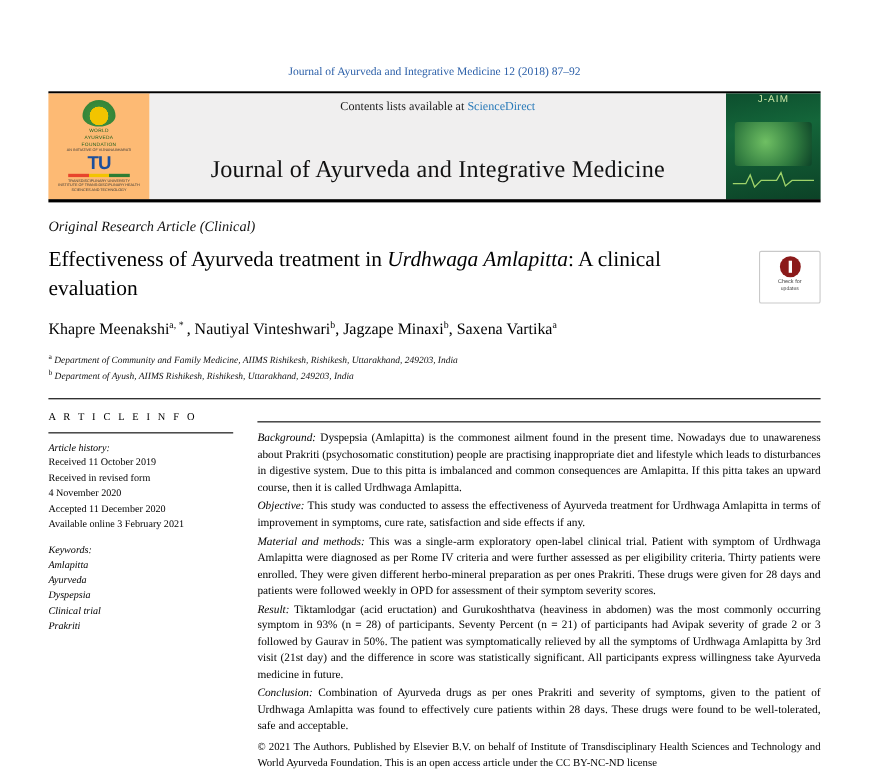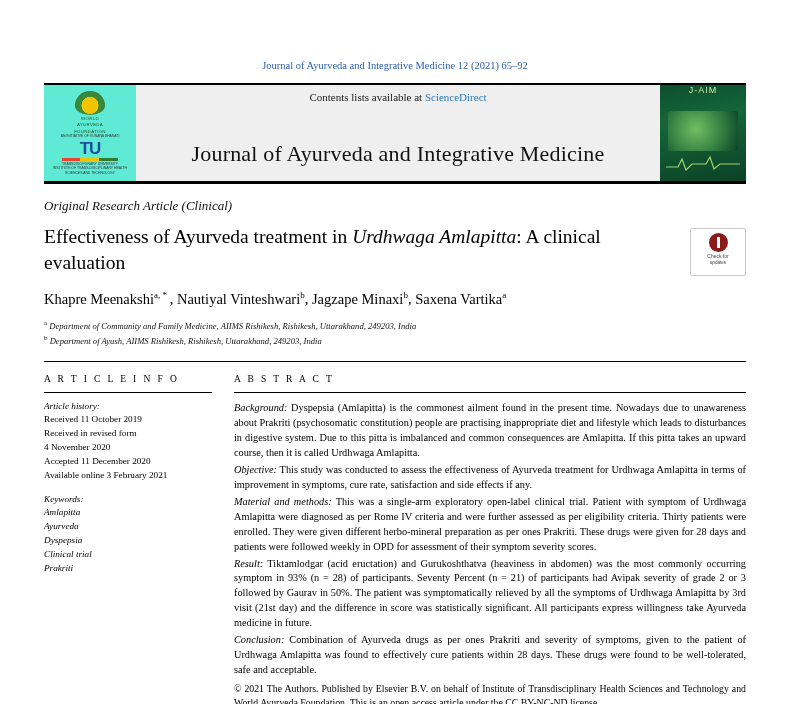--- a/index.html
+++ b/index.html
@@ -39,21 +39,21 @@
     display: flex;
     align-items: stretch;
     background: #ffffff;
   }
   .masthead-logo {
     width: 92px;
     flex: 0 0 92px;
     display: flex;
     align-items: center;
     justify-content: center;
-    background: #5eead4;
+    background: #fdba74;
   }
   .masthead-center {
     flex: 1 1 auto;
     background: #f0efef;
     display: flex;
     flex-direction: column;
     align-items: center;
     justify-content: center;
     padding: 4px 0;
     gap: 32px;
@@ -292,21 +292,21 @@
     font-family: "Liberation Serif", serif;
     text-align: justify;
     margin-top: 4px;
   }
 </style>
 </head>
 <body>
 
 <div class="page">
 
-  <div class="running-head">Journal of Ayurveda and Integrative Medicine 12 (2021) 65–92</div>
+  <div class="running-head">Journal of Ayurveda and Integrative Medicine 12 (2018) 87–92</div>
 
   <div class="masthead">
 
     <div class="masthead-logo">
       <div class="logo-wrap">
         <div class="logo-leaf"></div>
         <div class="logo-text1">WORLD</div>
         <div class="logo-text1">AYURVEDA</div>
         <div class="logo-text1">FOUNDATION</div>
         <div class="logo-text2">AN INITIATIVE OF VIJNANA BHARATI</div>
@@ -374,21 +374,20 @@
       <div class="info-gap"></div>
       <div class="info-sub">Keywords:</div>
       <div class="kw-line">Amlapitta</div>
       <div class="kw-line">Ayurveda</div>
       <div class="kw-line">Dyspepsia</div>
       <div class="kw-line">Clinical trial</div>
       <div class="kw-line">Prakriti</div>
     </div>
 
     <div class="col-abs">
-      <div class="sec-head">A B S T R A C T</div>
       <div class="hr-thin"></div>
 
       <p class="abs-p">
         <em class="abs-lbl">Background:</em><span> Dyspepsia (Amlapitta) is the commonest ailment found in the present time. Nowadays due to unawareness about Prakriti (psychosomatic constitution) people are practising inappropriate diet and lifestyle which leads to disturbances in digestive system. Due to this pitta is imbalanced and common consequences are Amlapitta. If this pitta takes an upward course, then it is called Urdhwaga Amlapitta.</span>
       </p>
       <p class="abs-p">
         <em class="abs-lbl">Objective:</em><span> This study was conducted to assess the effectiveness of Ayurveda treatment for Urdhwaga Amlapitta in terms of improvement in symptoms, cure rate, satisfaction and side effects if any.</span>
       </p>
       <p class="abs-p">
         <em class="abs-lbl">Material and methods:</em><span> This was a single-arm exploratory open-label clinical trial. Patient with symptom of Urdhwaga Amlapitta were diagnosed as per Rome IV criteria and were further assessed as per eligibility criteria. Thirty patients were enrolled. They were given different herbo-mineral preparation as per ones Prakriti. These drugs were given for 28 days and patients were followed weekly in OPD for assessment of their symptom severity scores.</span>

